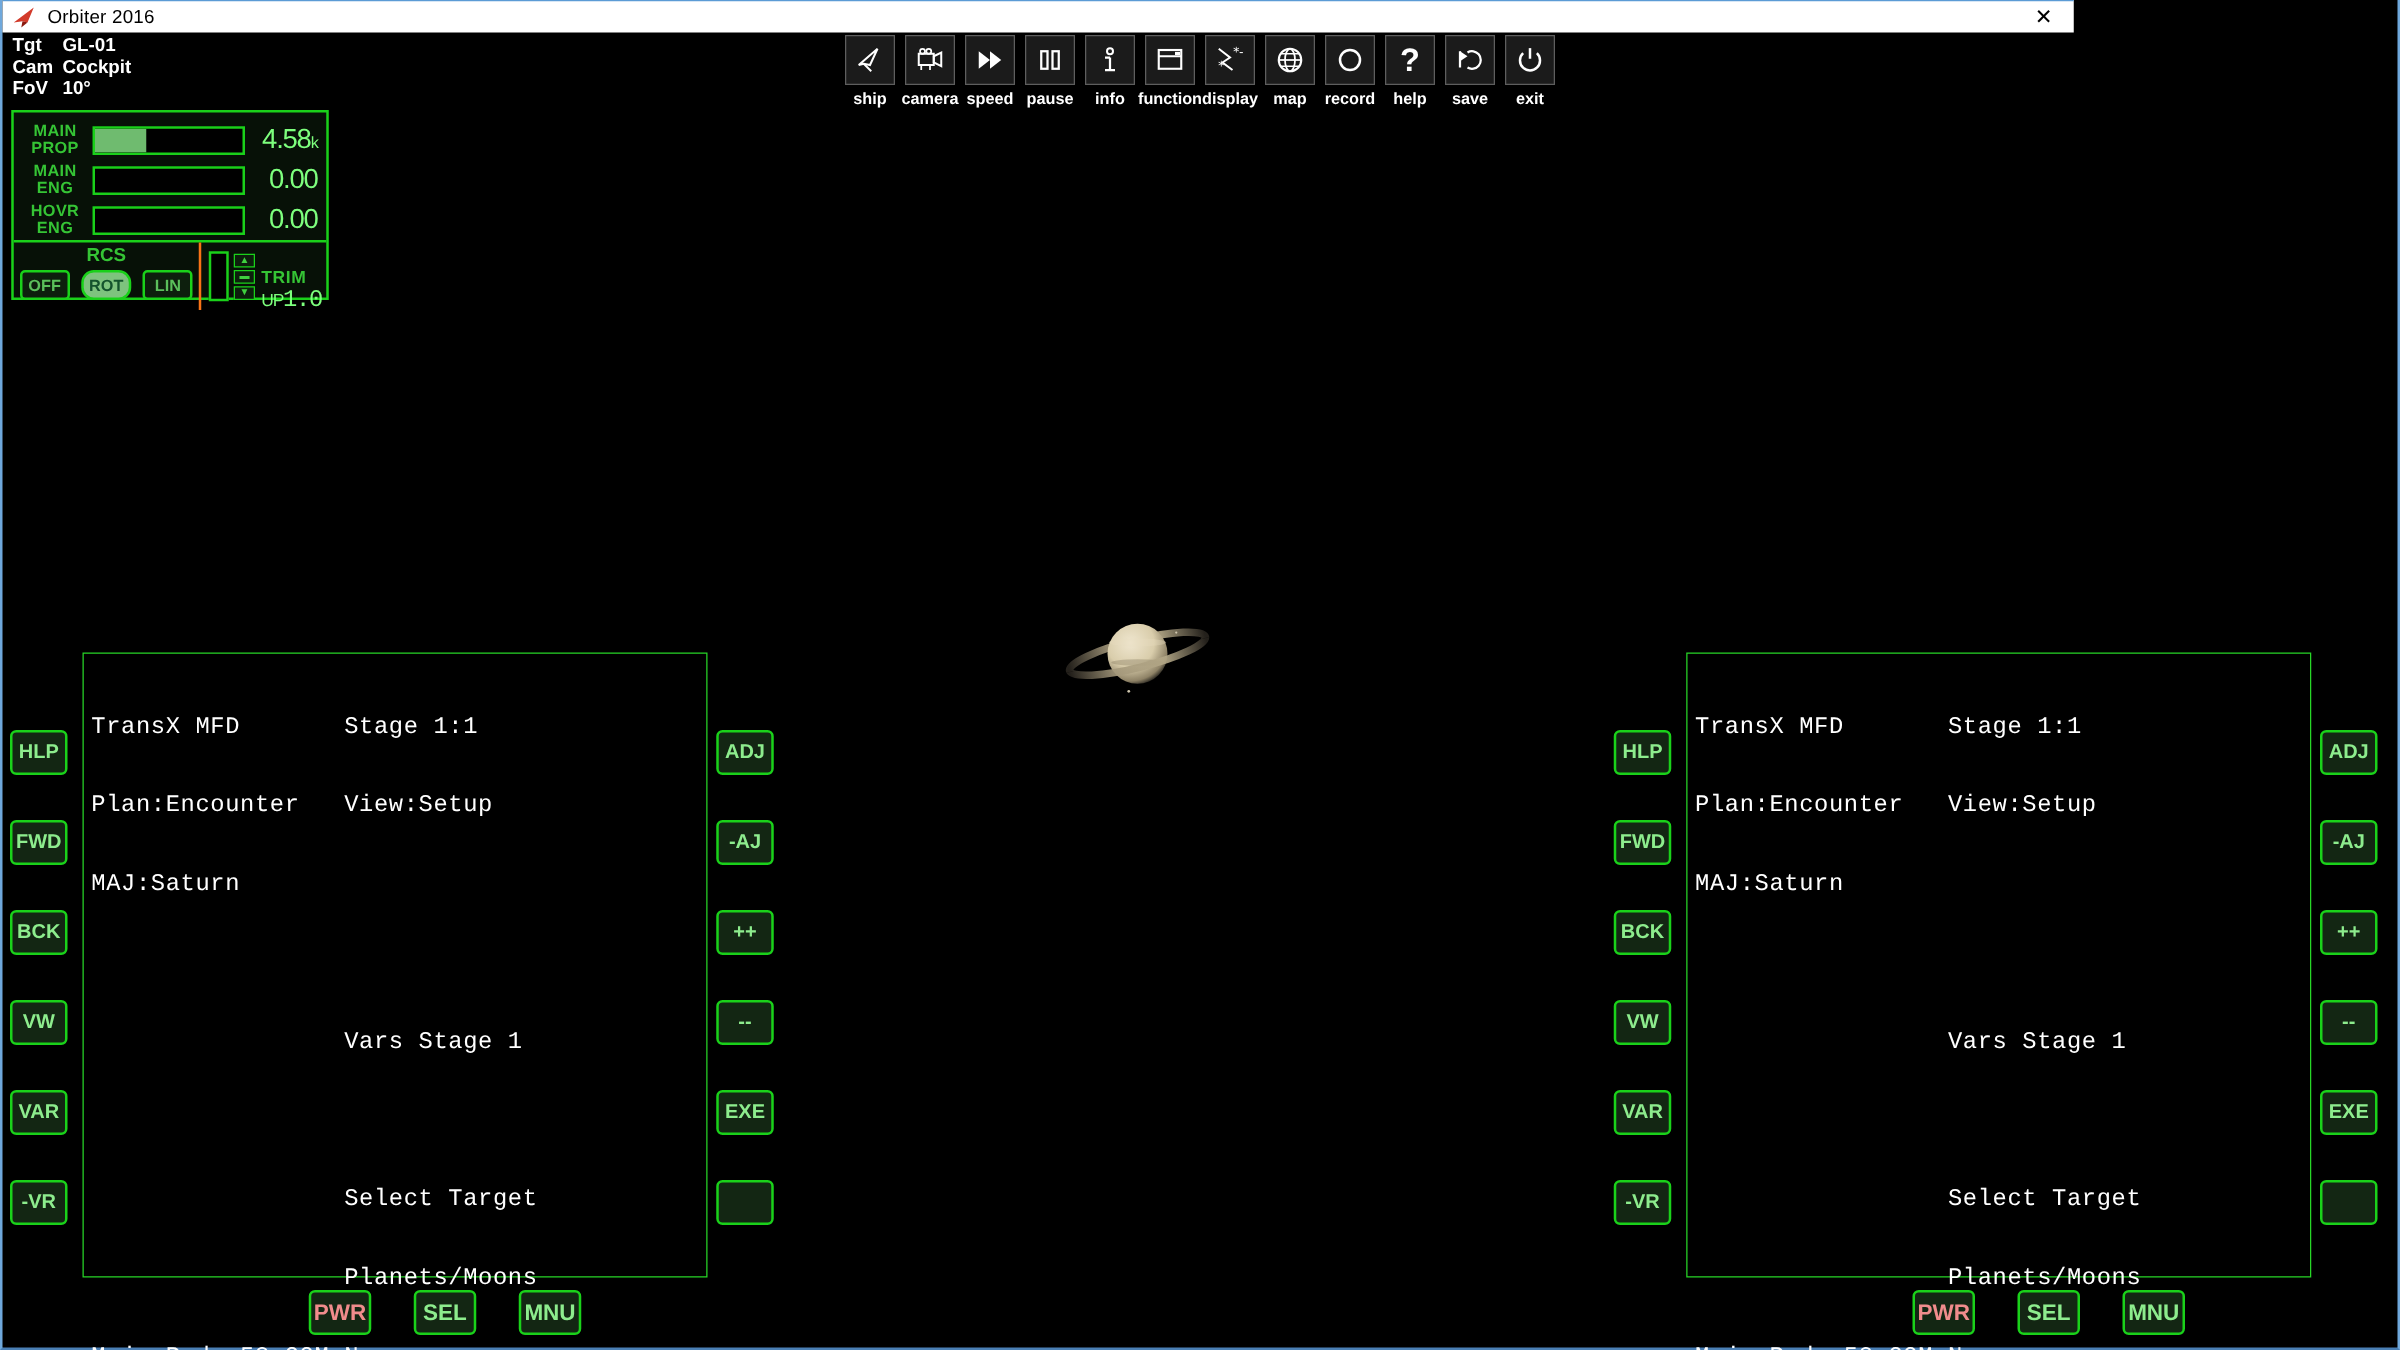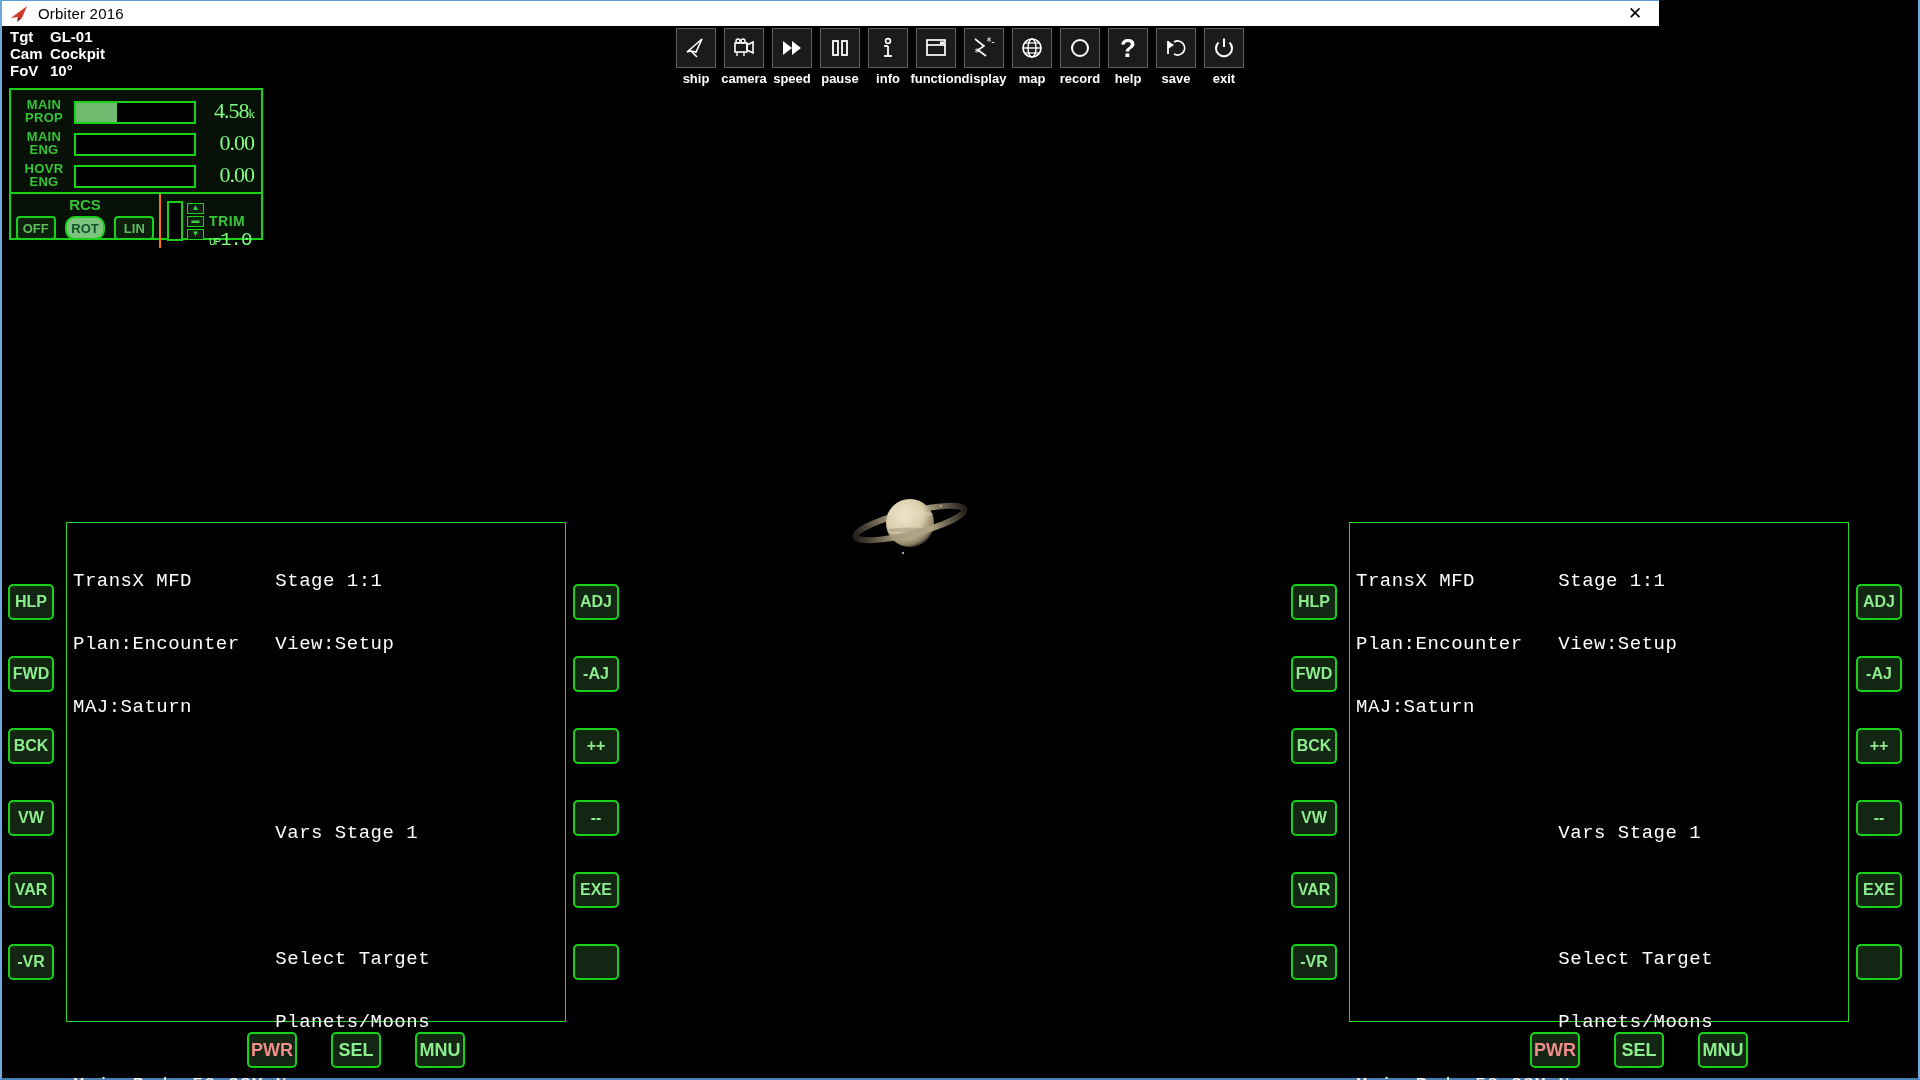--- a/index.html
+++ b/index.html
@@ -95,21 +95,21 @@
     width: 56px; color: #35c435; font-size: 13px; font-weight: bold;
     line-height: 13px; text-align: center; letter-spacing: .3px;
   }
   .gauge-bar {
     width: 122px; height: 23px; border: 2px solid #1ad11a; background: #000;
     margin-left: 2px; position: relative; overflow: hidden;
   }
   .gauge-fill { position: absolute; left: 0; top: 0; bottom: 0; background: #6fbb6f; }
   .gauge-val {
     flex: 1; text-align: right; color: #7dff7d; font-size: 22px;
-    font-family: Liberation Serif, serif; letter-spacing: -1px;
+    font-family: Liberation Sans, sans-serif; letter-spacing: -1px;
     padding-right: 2px;
   }
   .gauge-val .unit { font-size: 13px; }
 
   #rcs-split { display: flex; border-top: 2px solid #1ad11a; height: 56px; }
   #rcs-left { width: 150px; border-right: 2px solid #f97316; padding-top: 2px; }
   #rcs-title { text-align: center; color: #35c435; font-size: 15px; font-weight: bold; }
   #rcs-btns { display: flex; justify-content: space-around; margin-top: 3px; }
   .rcs-btn {
     width: 40px; height: 24px; border: 2px solid #1ad11a; border-radius: 4px;
@@ -124,21 +124,21 @@
     width: 17px; height: 11px; border: 1px solid #1ad11a; background: #0d1f0d;
     display: flex; align-items: center; justify-content: center;
     color: #3fd03f; font-size: 8px; line-height: 1;
   }
   #trim-text { margin-left: 5px; margin-top: 22px; }
   #trim-title { color: #35c435; font-size: 14px; font-weight: bold; letter-spacing: .5px; }
   #trim-val {
     color: #7dff7d; font-size: 19px; font-family: "Liberation Mono", monospace;
     letter-spacing: -1px;
   }
-  #trim-val .up { font-size: 11px; font-family: Liberation Mono, monospace; }
+  #trim-val .up { font-size: 14px; font-family: Liberation Sans, sans-serif; }
 
   
   .mfd-group { position: absolute; top: 518px; }
   .mfd-screen {
     position: absolute; width: 500px; height: 500px;
     background: #000; border: 1px solid #27d627;
     padding: 6px 0 0 6px;
     font-family: "Liberation Mono", monospace;
     font-size: 19px; line-height: 21px; color: #ffffff;
     white-space: pre; letter-spacing: .5px;

